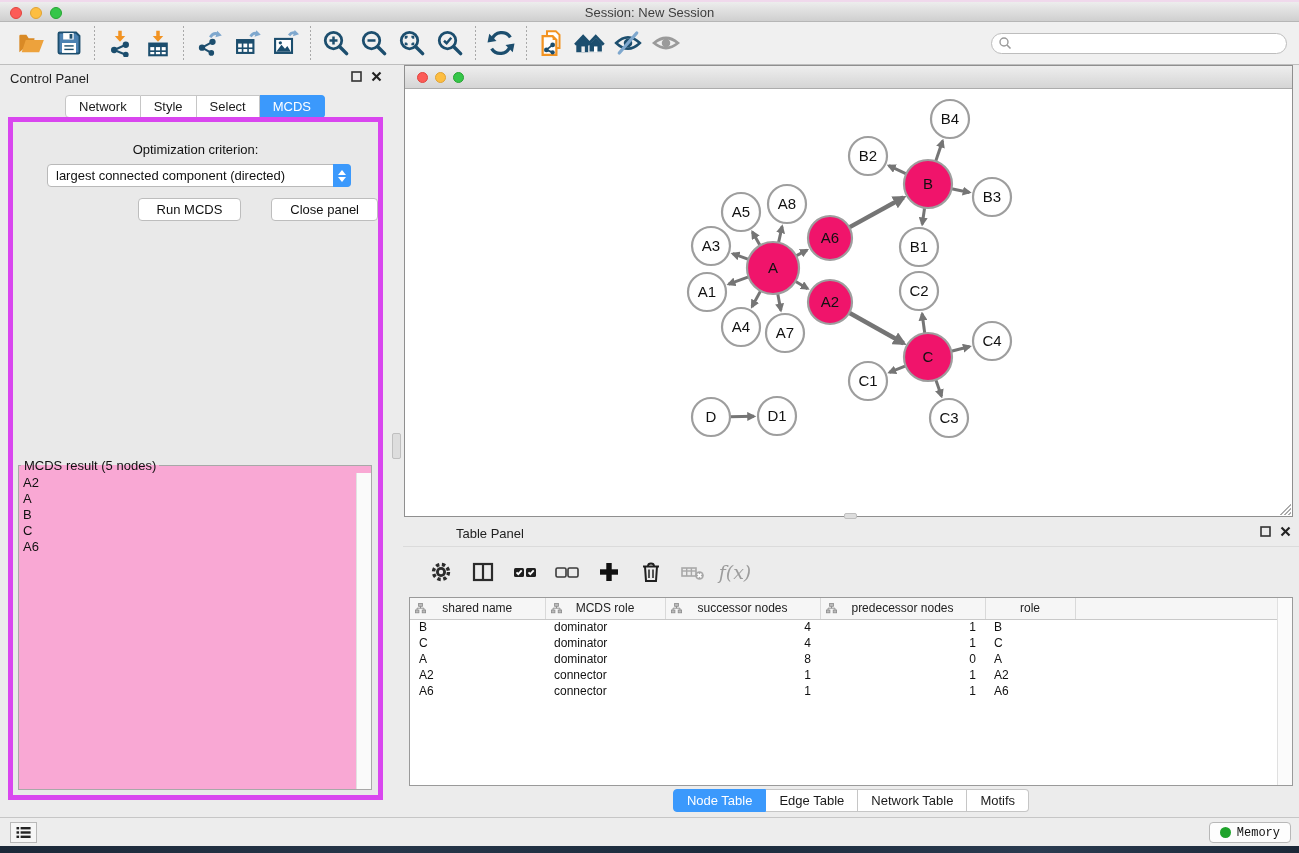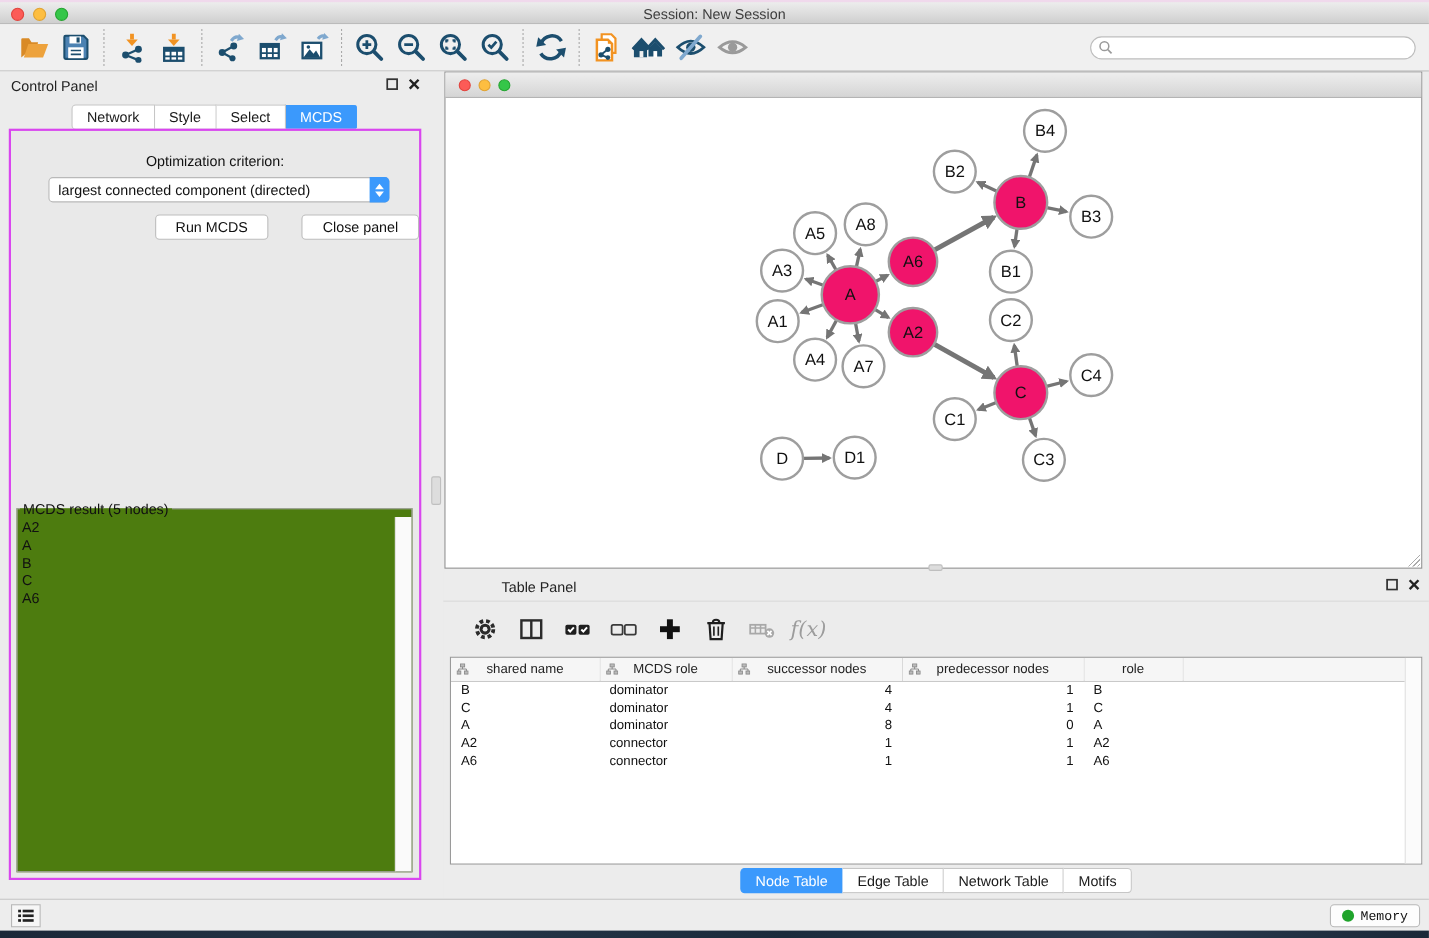--- a/index.html
+++ b/index.html
@@ -35,36 +35,36 @@
   .panel-head { position:absolute; left:0; top:0; width:100%; height:26px; }
   .panel-head .ptitle { position:absolute; left:10px; top:6px; font-size:13px; color:#222; }
   .panel-icons { position:absolute; right:8px; top:6px; display:flex; gap:9px; align-items:center; }
   .seg-tabs { position:absolute; left:50%; transform:translateX(-50%); top:30px; display:inline-flex; }
   .seg { background:#fff; border:1px solid #C6C6C6; border-left:none; padding:3px 13px;
     font-size:13px; color:#1A1A1A; white-space:nowrap; }
   .seg:first-child { border-left:1px solid #C6C6C6; border-radius:4px 0 0 4px; }
   .seg:last-child { border-radius:0 4px 4px 0; }
   .seg.active { background:#3B99FC; border-color:#3B99FC; color:#fff; }
   .cp-inner { position:absolute; left:8px; right:7px; top:52px; bottom:17px;
-    background:#E9E9E9; border:2px solid #d946ef; }
+    background:#E9E9E9; border:5px solid #d946ef; }
   .opt-label { position:absolute; left:0; right:0; top:20px; text-align:center; font-size:13px; color:#111; }
   .combo { position:absolute; left:34px; right:27px; top:42px; height:23px; background:#fff;
     border:1px solid #B9B9B9; border-radius:4px; display:flex; align-items:center; font-size:13px; }
   .combo .val { flex:1; padding-left:8px; color:#111; white-space:nowrap; overflow:hidden; }
   .stepper { width:18px; height:23px; margin-right:-1px; background:#3B99FC; border-radius:0 4px 4px 0;
     display:flex; flex-direction:column; align-items:center; justify-content:center; gap:2px; }
   .tri-up { width:0; height:0; border-left:4px solid transparent; border-right:4px solid transparent;
     border-bottom:5px solid #fff; }
   .tri-dn { width:0; height:0; border-left:4px solid transparent; border-right:4px solid transparent;
     border-top:5px solid #fff; }
   .btn-row { position:absolute; left:0; right:0; top:76px; display:flex; justify-content:flex-end; gap:30px; }
   .pbtn { background:#fff; border:1px solid #BDBDBD; border-radius:4px; font-size:13px;
     color:#111; padding:3px 18px; }
   .result-box { position:absolute; left:5px; right:6px; top:336px; bottom:5px;
-    border:1px solid #A8A8A8; background:#4d7c0f; }
+    border:1px solid #A8A8A8; background:#f9a8d4; }
   .result-box legend { font-size:13px; color:#111; padding:0 3px; margin-left:2px; }
   .mcds-list { position:absolute; left:0; right:15px; top:0; bottom:0; overflow:hidden;
     font-size:13px; color:#111; padding:2px 0 0 4px; }
   .mcds-list div { line-height:16px; }
   .vscroll { position:absolute; right:0; top:0; bottom:0; width:15px; background:#FAFAFA;
     border-left:1px solid #E2E2E2; }
 
   
   .v-divider { left:390px; top:65px; width:14px; height:752px; background:#ECECEC; }
   .v-grip { position:absolute; left:2px; top:368px; width:9px; height:26px; background:#DDDDDD;

